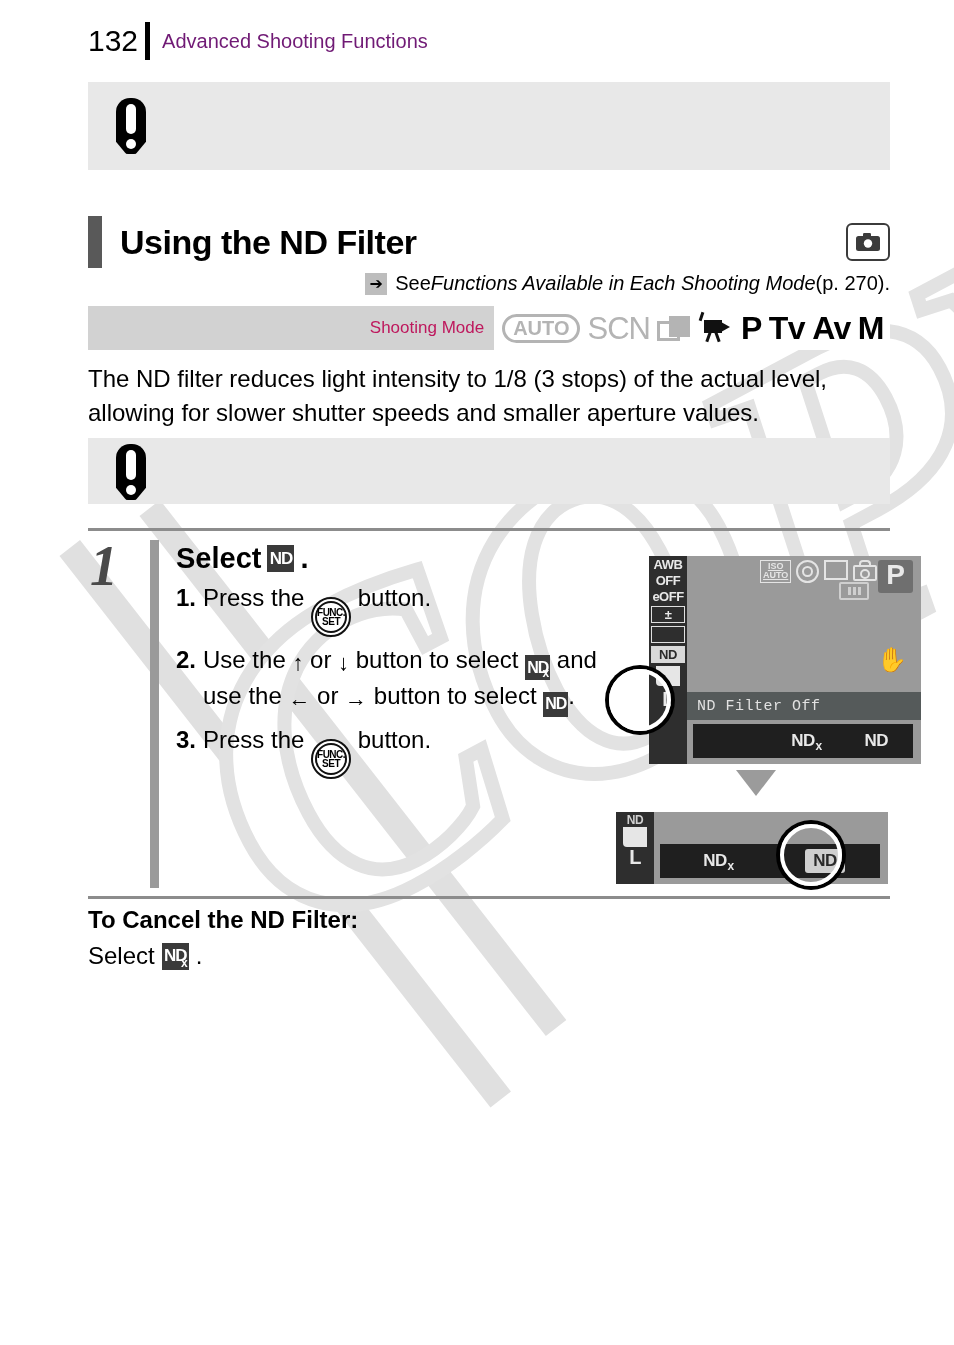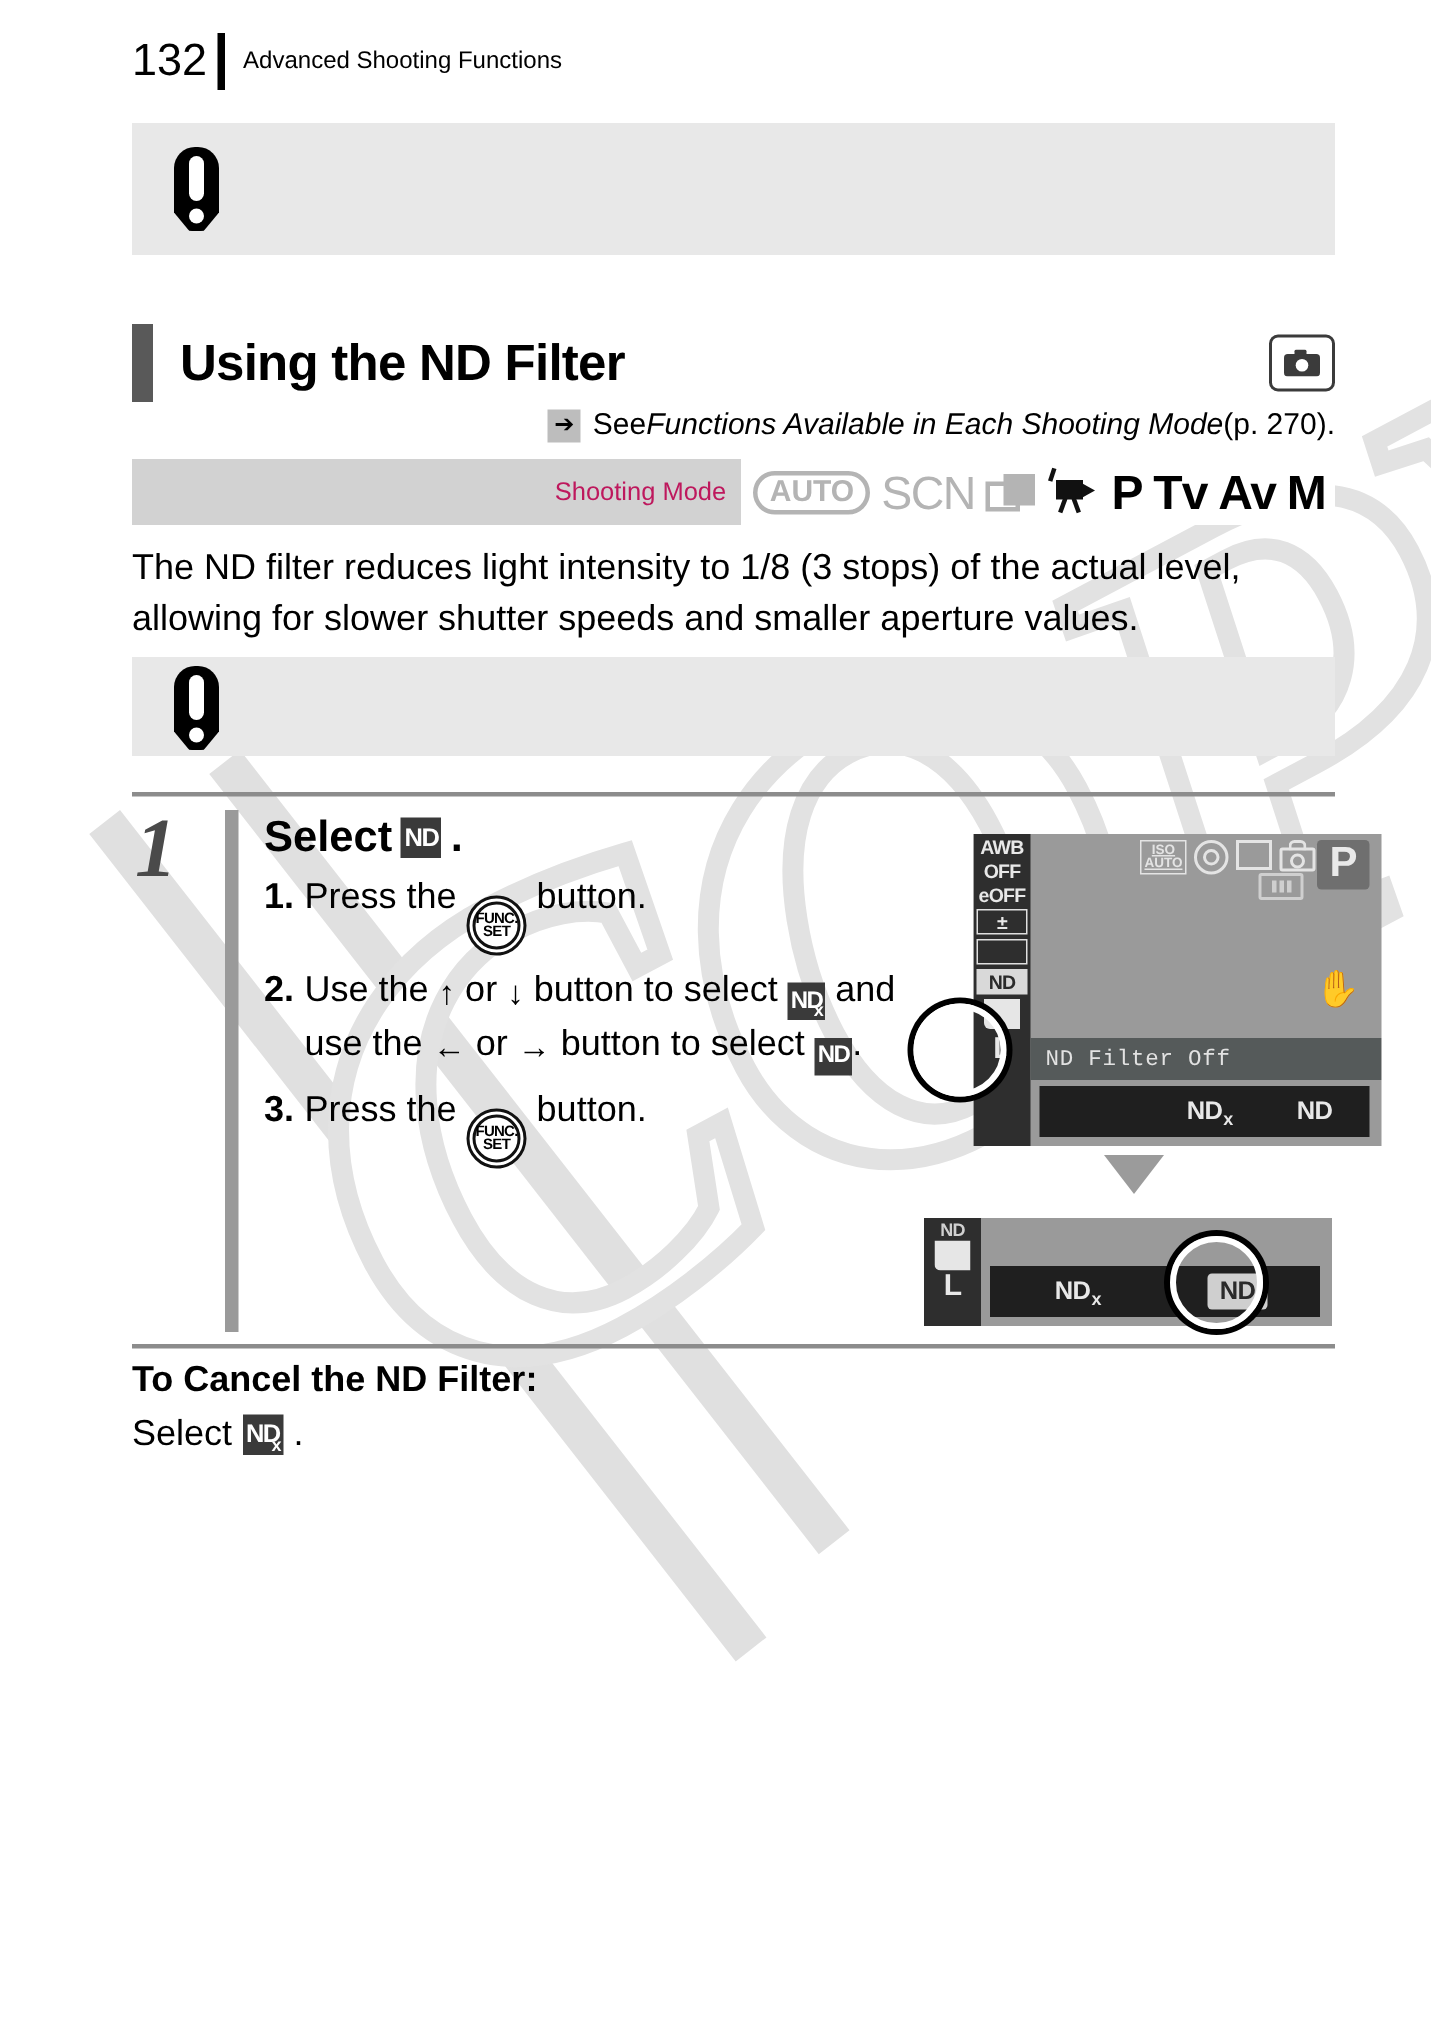--- a/index.html
+++ b/index.html
@@ -52,21 +52,21 @@
   .page-number{
     font-size:30px; line-height:1;
     letter-spacing:0px;
     color:#000;
   }
   .header-rule{
     width:5px; height:38px; background:#000;
     margin:0 12px 0 7px;
   }
   .header-title{
-    font-size:16px; color:#000000; white-space:nowrap;
+    font-size:20px; color:#701a75; white-space:nowrap;
   }
 
   
   .note-box{
     position:absolute; left:88px; width:802px;
     background:#e8e8e8;
     display:flex; align-items:flex-start;
     z-index:2;
   }
   #note-aeb{ top:82px; height:88px; }

